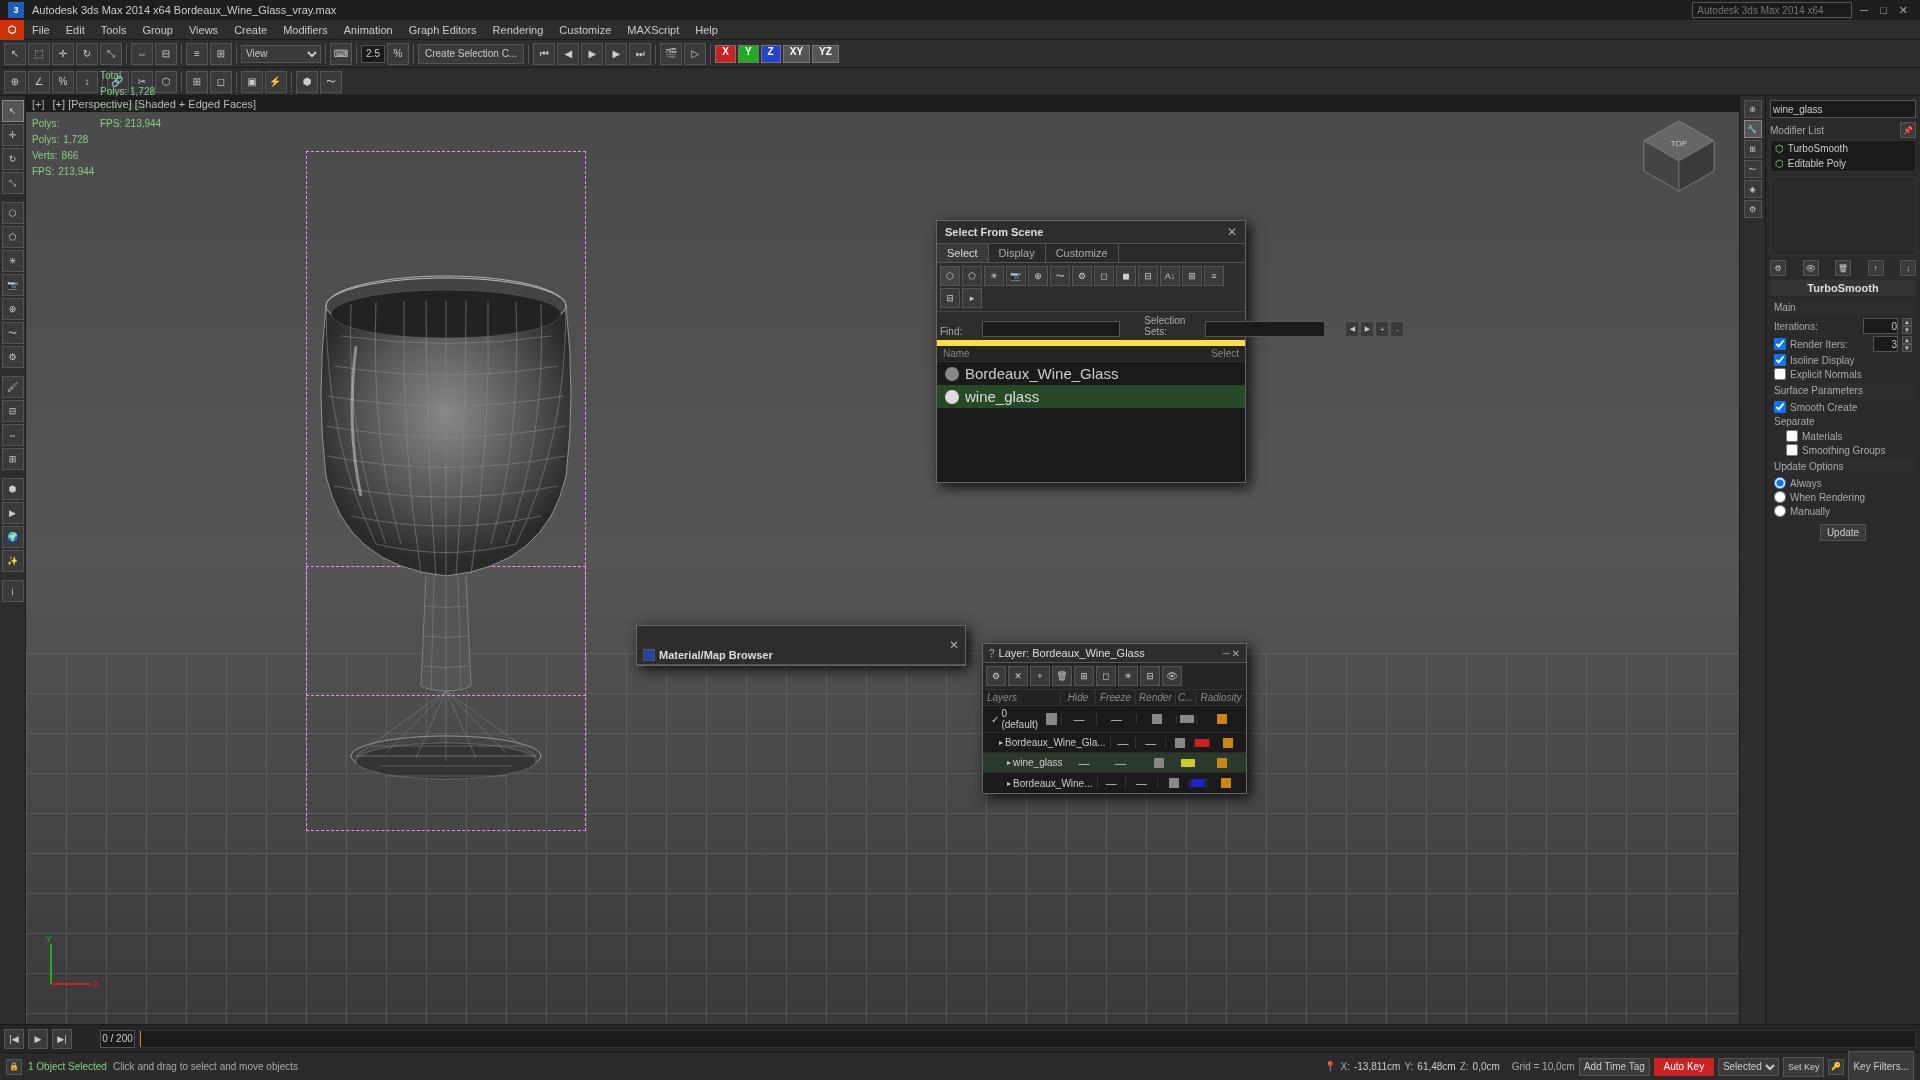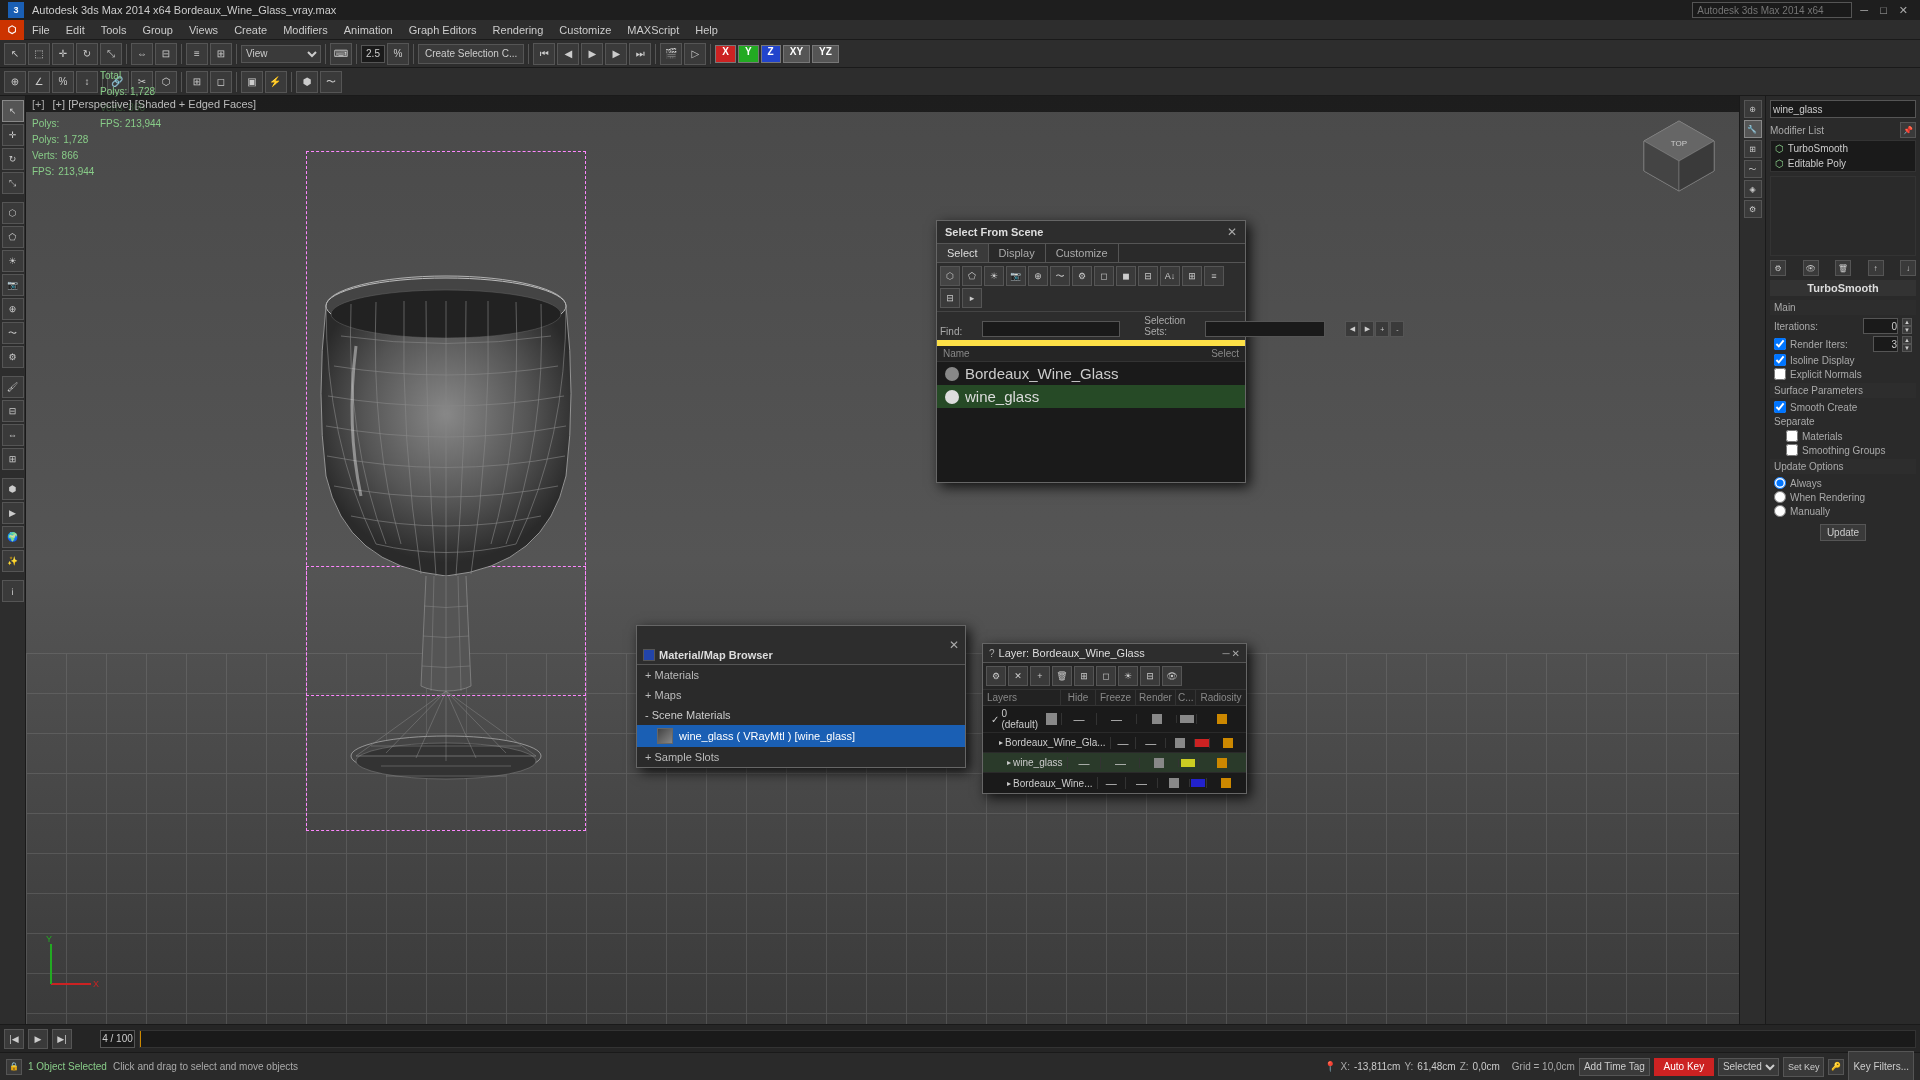--- a/index.html
+++ b/index.html
@@ -457,21 +457,21 @@
   </div>
 </div>
 
 <div style="position:absolute; bottom:28px; left:0; right:0; height:28px; background:#252525; border-top:1px solid #1a1a1a; display:flex; align-items:center;">
   <div style="width:100px; display:flex; align-items:center; gap:4px; padding:0 4px;">
     <div class="anim-btn">|◀</div>
     <div class="anim-btn">▶</div>
     <div class="anim-btn">▶|</div>
   </div>
   <div style="background:#1a1a1a; border:1px solid #555; color:#ccc; width:35px; height:18px; font-size:10px; display:flex; align-items:center; justify-content:center;">
-    <span>4 / 100</span>
+    <span>0 / 200</span>
   </div>
   <div style="flex:1; height:18px; background:#1a1a1a; border:1px solid #333; margin:0 4px; position:relative;">
     <div style="width:1px; height:100%; background:#cc8800; position:absolute; left:0;"></div>
   </div>
 </div>
 
 <div style="position:absolute; bottom:0; left:0; right:0; height:28px; background:#2a2a2a; border-top:1px solid #1a1a1a; display:flex; align-items:center; gap:6px; padding:0 6px; font-size:10px;">
   <div style="width:16px;height:16px;background:#3a3a3a;border:1px solid #555;cursor:pointer;font-size:8px;display:flex;align-items:center;justify-content:center;">🔒</div>
   <span style="color:#88cc88;">1 Object Selected</span>
   <span style="color:#aaa;">Click and drag to select and move objects</span>
@@ -560,30 +560,20 @@
 <div class="mat-browser" style="left:636px; top:625px; width:330px;">
   <div class="mat-title">
     <div style="display:flex; align-items:center; gap:4px;margin-top:20px;">
       <div style="width:12px;height:12px;background:#2244aa;border:1px solid #555;"></div>
       <span class="mat-title-text">Material/Map Browser</span>
     </div>
     <span style="color:#aaa; cursor:pointer; font-size:12px;">✕</span>
   </div>
 
 
-  <div style="background:#2a2a2a;">
-    <div class="mat-section-header">+ Materials</div>
-    <div class="mat-section-header">+ Maps</div>
-    <div class="mat-section-header" style="color:#ccc;">- Scene Materials</div>
-    <div class="mat-item selected">
-      <div class="mat-preview" style="background:linear-gradient(135deg,#444,#888);"></div>
-      <span>wine_glass  ( VRayMtl ) [wine_glass]</span>
-    </div>
-    <div class="mat-section-header">+ Sample Slots</div>
-  </div>
 </div>
 
 <div class="layer-dialog" style="left:982px; top:643px; width:265px;">
   <div class="layer-title">
     <div style="display:flex; align-items:center; gap:4px;">
       <span style="color:#aaa; font-size:10px;">?</span>
       <span style="color:#ddd; font-size:11px;">Layer: Bordeaux_Wine_Glass</span>
     </div>
     <div style="display:flex; gap:2px;">
       <span style="color:#aaa; cursor:pointer; font-size:10px;">─</span>
@@ -596,21 +586,21 @@
     <div class="dialog-btn">✕</div>
     <div class="dialog-btn">+</div>
     <div class="dialog-btn">🗑</div>
     <div class="dialog-btn">⊞</div>
     <div class="dialog-btn">◻</div>
     <div class="dialog-btn">☀</div>
     <div class="dialog-btn">⊟</div>
     <div class="dialog-btn">👁</div>
   </div>
 
-  <div style="display:flex; background:#222; border-bottom:1px solid #333; font-size:10px; color:#888;">
+  <div style="display:flex; background:#222; border-bottom:1px solid #333; font-size:10px; color:#888;font-style:italic;">
     <div style="flex:1; padding:2px 4px; border-right:1px solid #333;">Layers</div>
     <div style="width:35px; padding:2px 2px; border-right:1px solid #333; text-align:center;">Hide</div>
     <div style="width:40px; padding:2px 2px; border-right:1px solid #333; text-align:center;">Freeze</div>
     <div style="width:40px; padding:2px 2px; border-right:1px solid #333; text-align:center;">Render</div>
     <div style="width:20px; padding:2px 2px; border-right:1px solid #333; text-align:center;">C...</div>
     <div style="width:50px; padding:2px 2px; text-align:center;">Radiosity</div>
   </div>
 
   <div style="background:#1a1a1a;">
 

